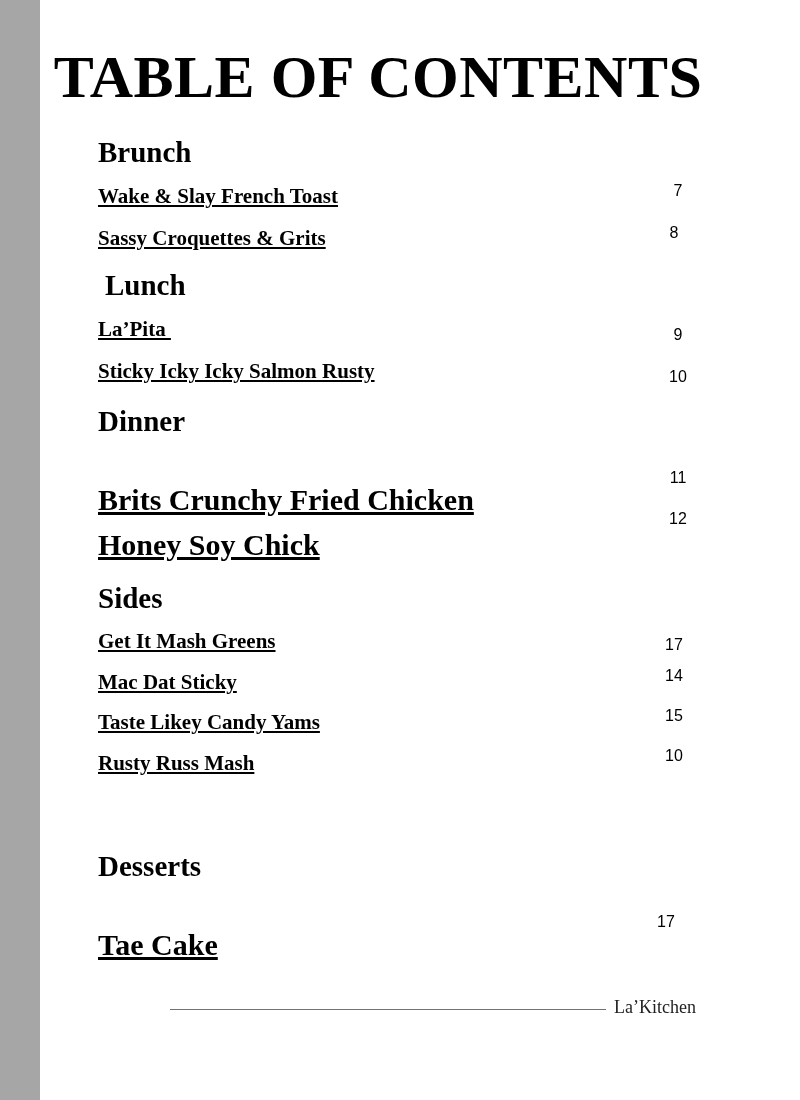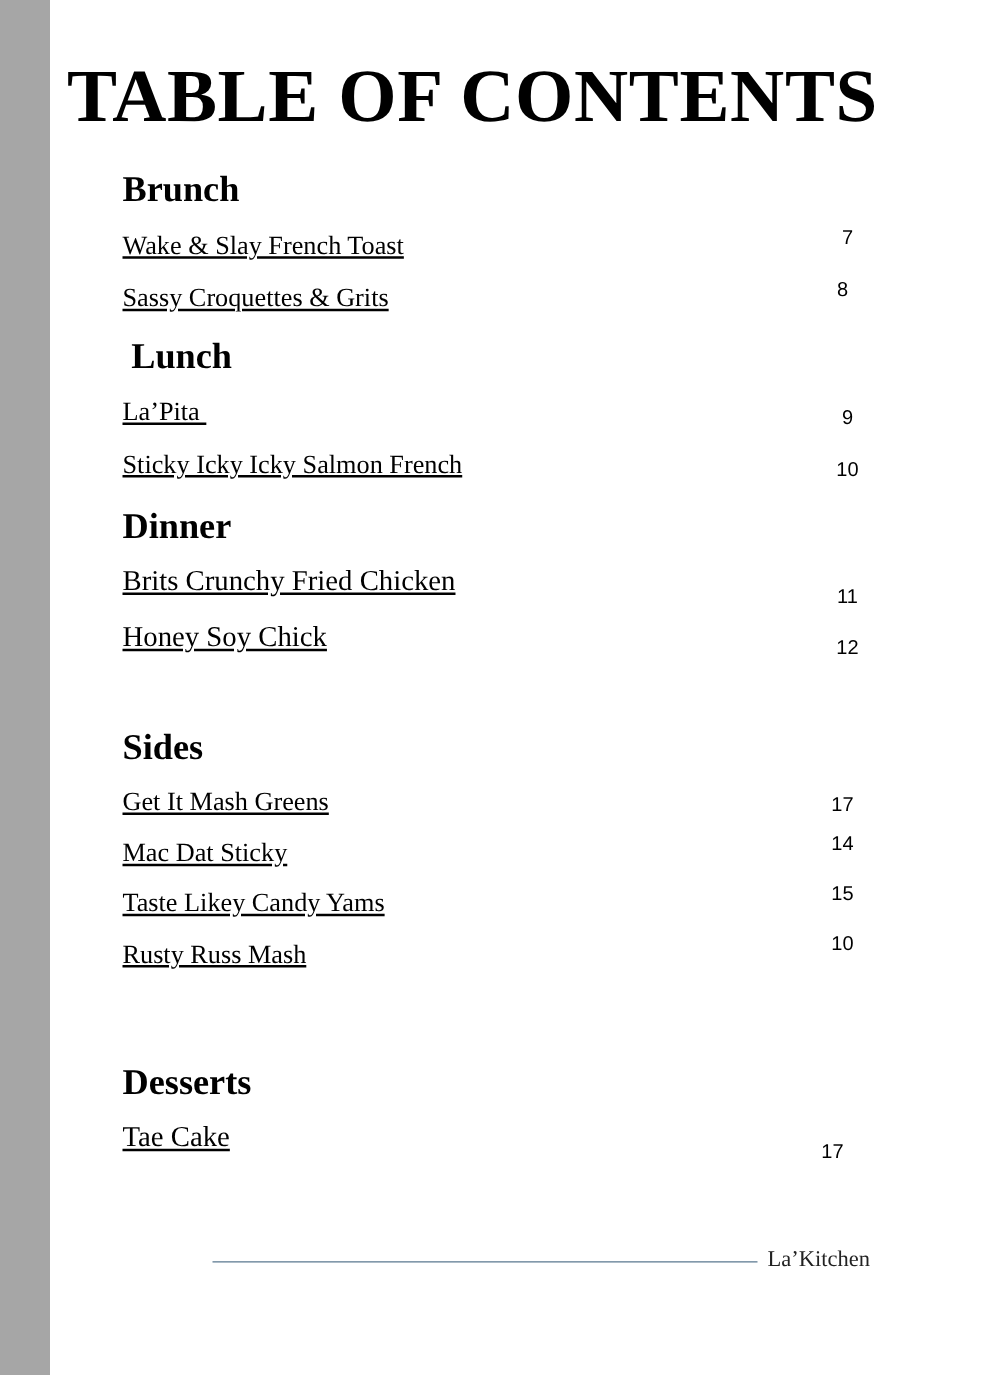--- a/index.html
+++ b/index.html
@@ -8,43 +8,43 @@
       background: #ffffff; font-family: "Liberation Serif", serif; color: #000;
     }
     .side-bar { position: absolute; left: 0; top: 0; width: 40px; height: 1100px; background: #a6a6a6; }
     .title {
       position: absolute; left: 40px; width: 676px; top: 42px; text-align: center;
       font-family: "Liberation Serif", serif; font-weight: bold; font-size: 60px; letter-spacing: 0.5px;
       line-height: 70px; margin: 0;
     }
     .abs { position: absolute; }
     .section-heading { font-weight: bold; font-size: 29px; line-height: 26px; left: 98px; }
-    .entry { font-size: 21px; line-height: 24px; left: 98px; text-decoration: underline; text-underline-offset: 2px; color: #000; cursor: pointer; }
-    .entry.large { font-size: 23px; }
+    .entry { font-size: 21px; line-height: 24px; left: 98px; text-decoration: underline; text-underline-offset: 2px; color: #000; cursor: pointer; font-weight: bold; }
+    .entry.large { font-size: 30px; margin-top: 35px; }
     .page-num { font-family: "Liberation Sans", sans-serif; font-size: 16px; line-height: 20px; width: 30px; text-align: center; }
     .footer-line { position: absolute; left: 170px; width: 436px; top: 1009px; height: 0; border-top: 1.5px solid #5a7890; }
     .footer-brand { position: absolute; left: 614px; top: 997px; font-family: Liberation Serif, serif; font-size: 18px; color: #222; }
   </style>
 </head>
 <body>
 
 <div class="side-bar"></div>
 
 <h1 class="title">TABLE OF CONTENTS</h1>
 
 <div class="abs section-heading" style="top:139px">Brunch</div>
 <a class="abs entry" style="top:184px">Wake &amp; Slay French Toast</a>
 <span class="abs page-num" style="left:663px;top:181px">7</span>
 <a class="abs entry" style="top:226px">Sassy Croquettes &amp; Grits</a>
 <span class="abs page-num" style="left:659px;top:223px">8</span>
 
 <div class="abs section-heading" style="top:272px;left:105px">Lunch</div>
 <a class="abs entry" style="top:317px;white-space:pre">La’Pita </a>
 <span class="abs page-num" style="left:663px;top:325px">9</span>
-<a class="abs entry" style="top:359px">Sticky Icky Icky Salmon French</a>
+<a class="abs entry" style="top:359px">Sticky Icky Icky Salmon Rusty</a>
 <span class="abs page-num" style="left:663px;top:367px">10</span>
 
 <div class="abs section-heading" style="top:408px">Dinner</div>
 <a class="abs entry large" style="top:453px">Brits Crunchy Fried Chicken</a>
 <span class="abs page-num" style="left:663px;top:468px">11</span>
 <a class="abs entry large" style="top:498px">Honey Soy Chick</a>
 <span class="abs page-num" style="left:663px;top:509px">12</span>
 
 <div class="abs section-heading" style="top:585px">Sides</div>
 <a class="abs entry" style="top:629px">Get It Mash Greens</a>

